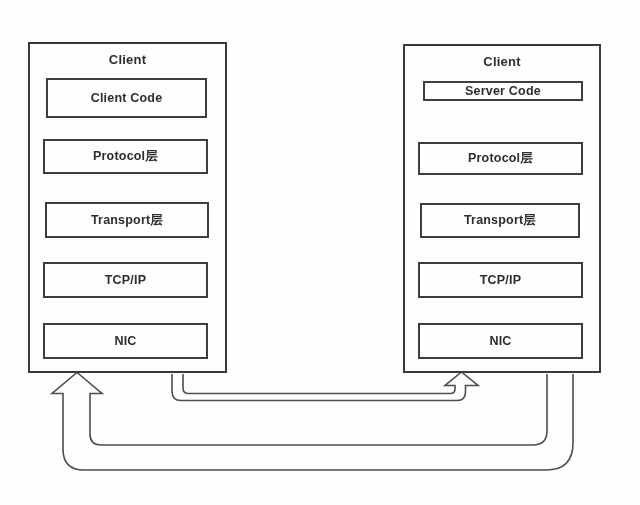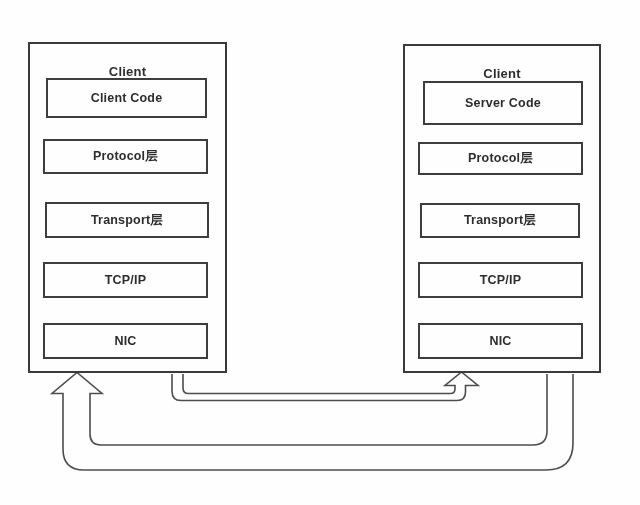--- a/index.html
+++ b/index.html
@@ -29,21 +29,21 @@
     box-sizing: border-box;
   }
   .stack-box.client {
     left: 28px; top: 42px; width: 199px; height: 331px;
   }
   .stack-box.server {
     left: 403px; top: 44px; width: 198px; height: 329px;
   }
   .stack-title {
     text-align: center;
-    padding-top: 20px;
+    padding-top: 8px;
     font-size: 13px;
     font-weight: bold;
     color: #2d2d2d;
     letter-spacing: 0.2px;
   }
   .layer {
     position: absolute;
     border: 2px solid #3d3d3d;
     background: #fefefe;
     box-sizing: border-box;
@@ -55,21 +55,21 @@
     color: #2d2d2d;
     letter-spacing: 0.2px;
   }
   
   .c-l0 { left: 46px;  top: 78px;  width: 161px; height: 40px; }
   .c-l1 { left: 43px;  top: 139px; width: 165px; height: 35px; }
   .c-l2 { left: 45px;  top: 202px; width: 164px; height: 36px; }
   .c-l3 { left: 43px;  top: 262px; width: 165px; height: 36px; }
   .c-l4 { left: 43px;  top: 323px; width: 165px; height: 36px; }
   
-  .s-l0 { left: 423px; top: 81px;  width: 160px; height: 44px; }
+  .s-l0 { left: 423px; top: 81px;  width: 160px; height: 20px; }
   .s-l1 { left: 418px; top: 142px; width: 165px; height: 33px; }
   .s-l2 { left: 420px; top: 203px; width: 160px; height: 35px; }
   .s-l3 { left: 418px; top: 262px; width: 165px; height: 36px; }
   .s-l4 { left: 418px; top: 323px; width: 165px; height: 36px; }
 </style>
 </head>
 <body>
 
 <div class="canvas">
 

